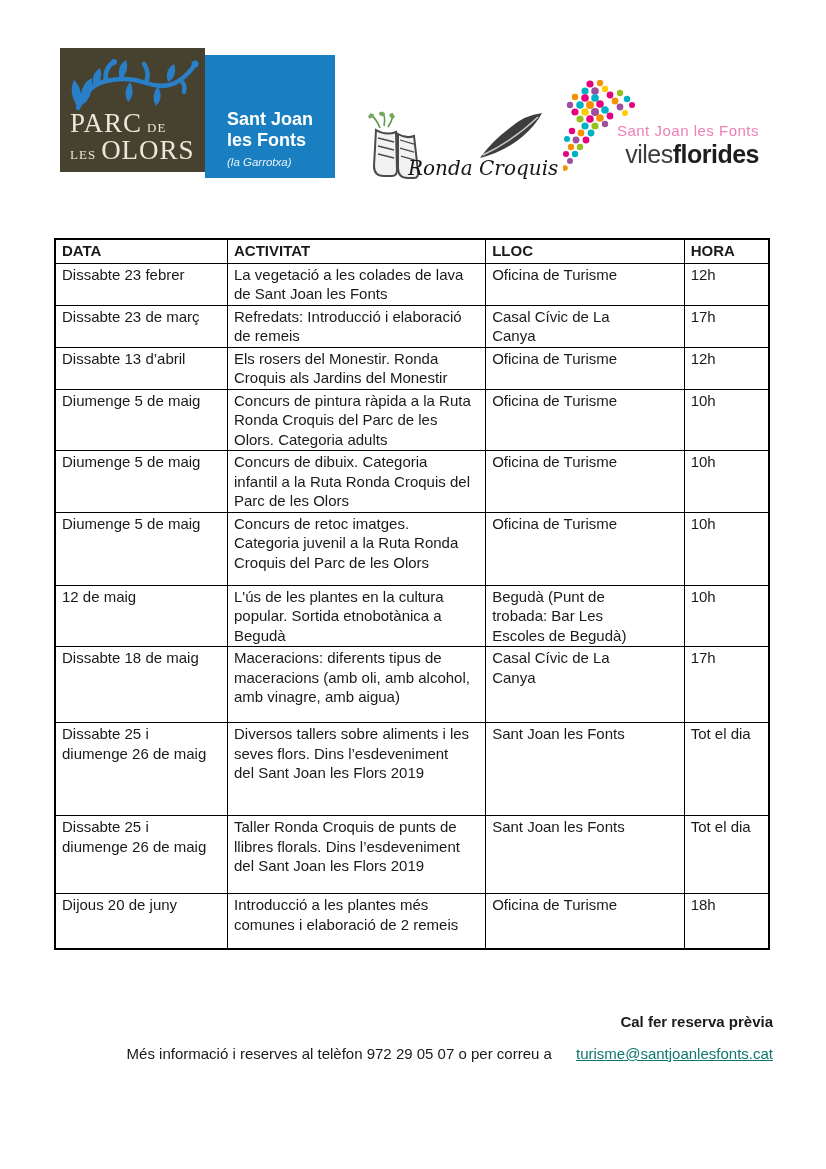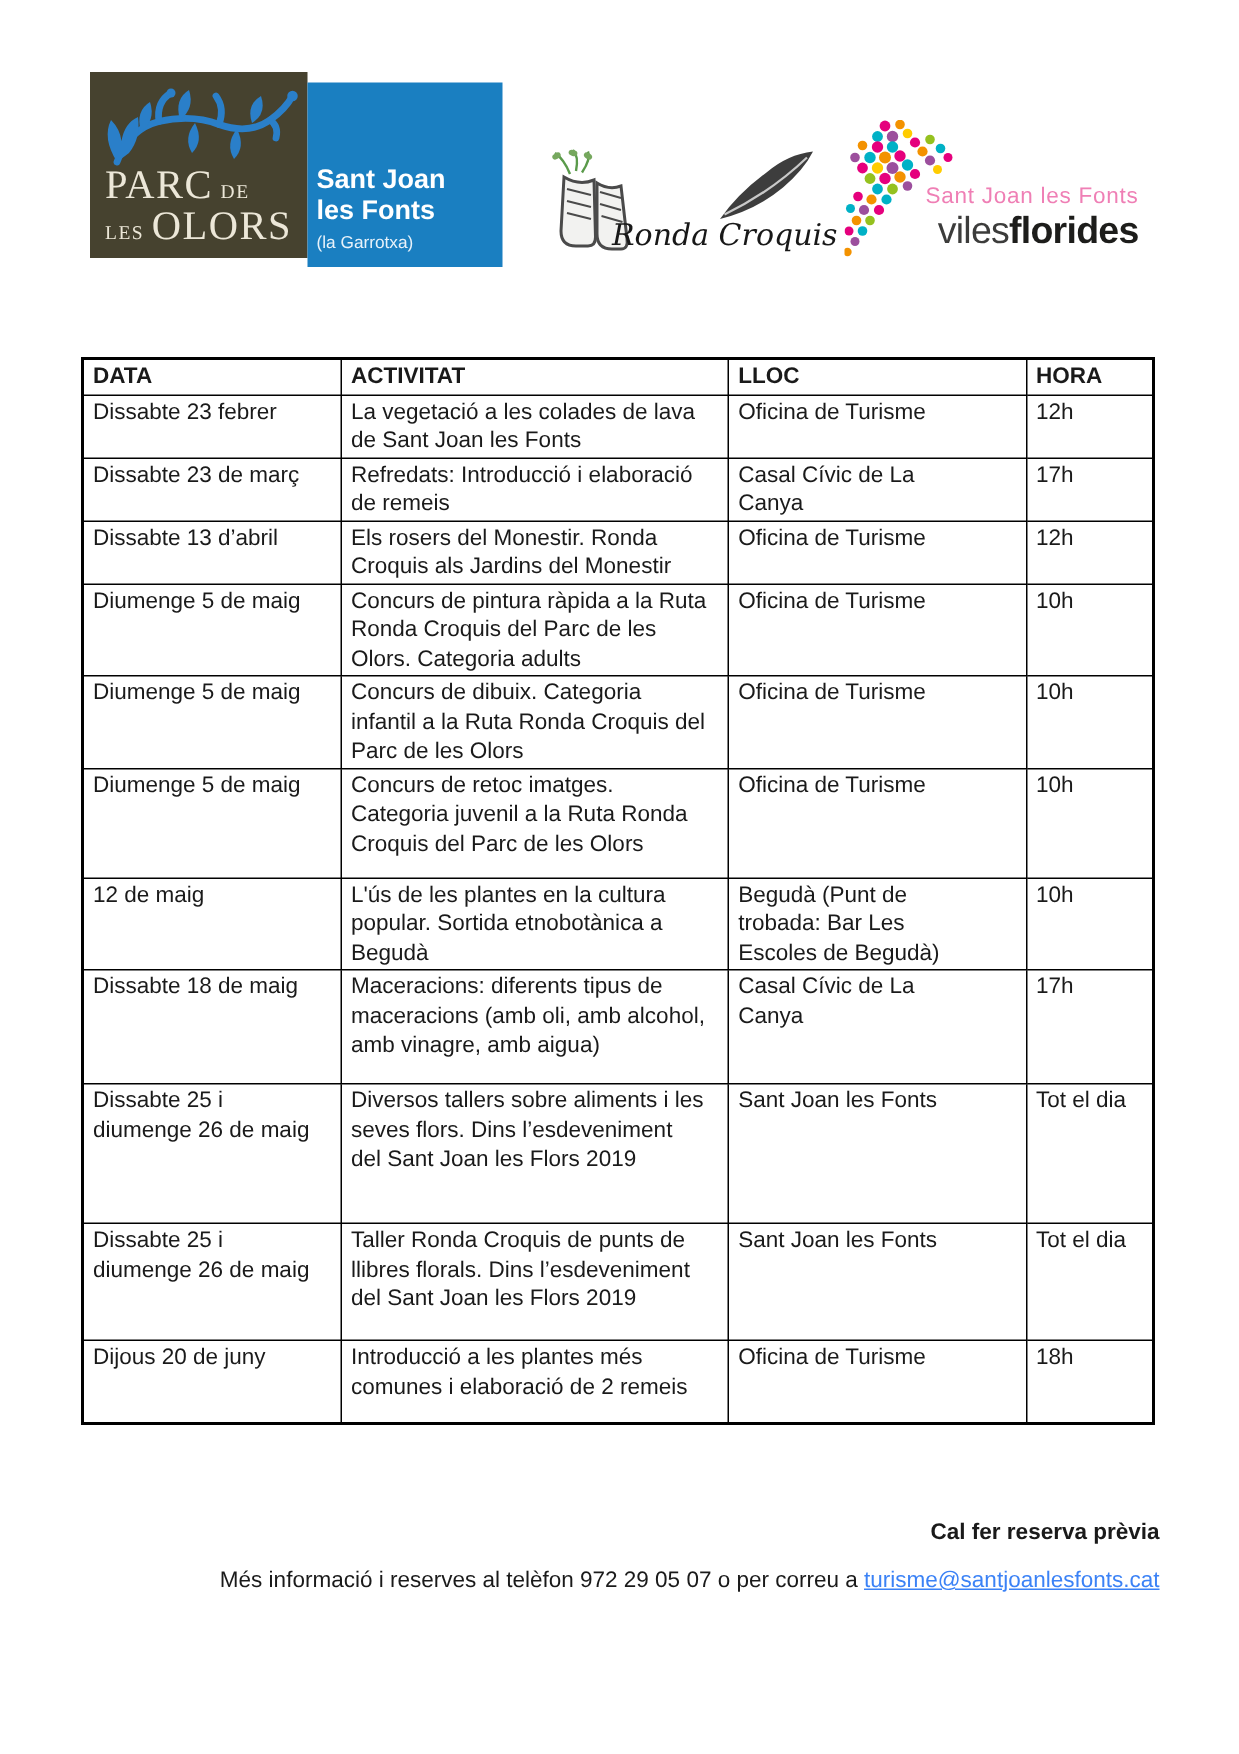--- a/index.html
+++ b/index.html
@@ -8,25 +8,25 @@
 
   
   .logo-parc{position:absolute;left:60px;top:48px;width:145px;height:124px;background:#46422f;}
   .parc-motif{position:absolute;left:4px;top:6px;}
   .parc-text{position:absolute;left:10px;bottom:7px;font-family:"Liberation Serif",serif;
              color:#ece7d8;line-height:1.02;letter-spacing:1px;white-space:nowrap;}
   .parc-text .big{font-size:27px;}
   .parc-text .sm{font-size:13px;}
 
   .logo-sjf{position:absolute;left:205px;top:55px;width:130px;height:123px;background:#1a7fc1;}
-  .sjf-text{position:absolute;left:6px;top:54px;color:#ffffff;}
+  .sjf-text{position:absolute;left:22px;top:54px;color:#ffffff;}
   .sjf-main{font-size:18px;font-weight:bold;line-height:1.18;}
-  .sjf-sub{font-size:11.5px;margin-top:5px;color:#e8f2fa;}
-
-  .logo-ronda{position:absolute;left:364px;top:96px;width:182px;height:78px;}
+  .sjf-sub{font-size:11.5px;margin-top:5px;color:#e8f2fa;font-style:italic;}
+
+  .logo-ronda{position:absolute;left:364px;top:108px;width:182px;height:78px;}
   .ronda-boots{position:absolute;left:0;top:2px;}
   .ronda-script{position:absolute;left:44px;bottom:6px;font-family:"DejaVu Serif",serif;
                 font-style:italic;font-size:20px;color:#181818;white-space:nowrap;}
   .ronda-feather{position:absolute;left:112px;top:2px;}
 
   .logo-viles{position:absolute;left:563px;top:80px;width:196px;height:98px;}
   .viles-dots{position:absolute;left:0;top:0;}
   .viles-text{position:absolute;left:50px;top:42px;width:146px;text-align:right;white-space:nowrap;}
   .viles-top{font-size:15px;color:#ef7fb5;letter-spacing:0.5px;}
   .viles-brand{font-size:25px;letter-spacing:-0.5px;margin-top:1px;}
@@ -41,21 +41,21 @@
                  padding:1px 6px 1px 6px;text-align:left;font-weight:normal;}
   .schedule th{font-weight:bold;}
   .schedule td.c-data{padding-right:16px;}
   .schedule td.c-act{padding-right:14px;}
   .schedule td.c-lloc{padding-right:55px;}
 
   
   .footer{position:absolute;left:53px;top:1013px;width:720px;font-size:15px;text-align:right;}
   .footer .note{font-weight:bold;margin:0;}
   .footer .info{margin:15px 0 0 0;}
-  .footer a{color:#3b82f6;text-decoration:underline;cursor:pointer;}
+  .footer a{color:#0f766e;text-decoration:underline;cursor:pointer;margin-left:20px;}
 </style>
 </head>
 <body>
 
 <div class="page">
 
   <div class="logo-parc">
     <svg class="parc-motif" width="137" height="72" viewBox="0 0 137 72">
       <g fill="none" stroke="#2a7fc9" stroke-width="4.5" stroke-linecap="round">
         <path d="M14 54 Q22 32 42 27 Q64 22 82 29 Q102 36 116 26 Q126 19 131 10"></path>

